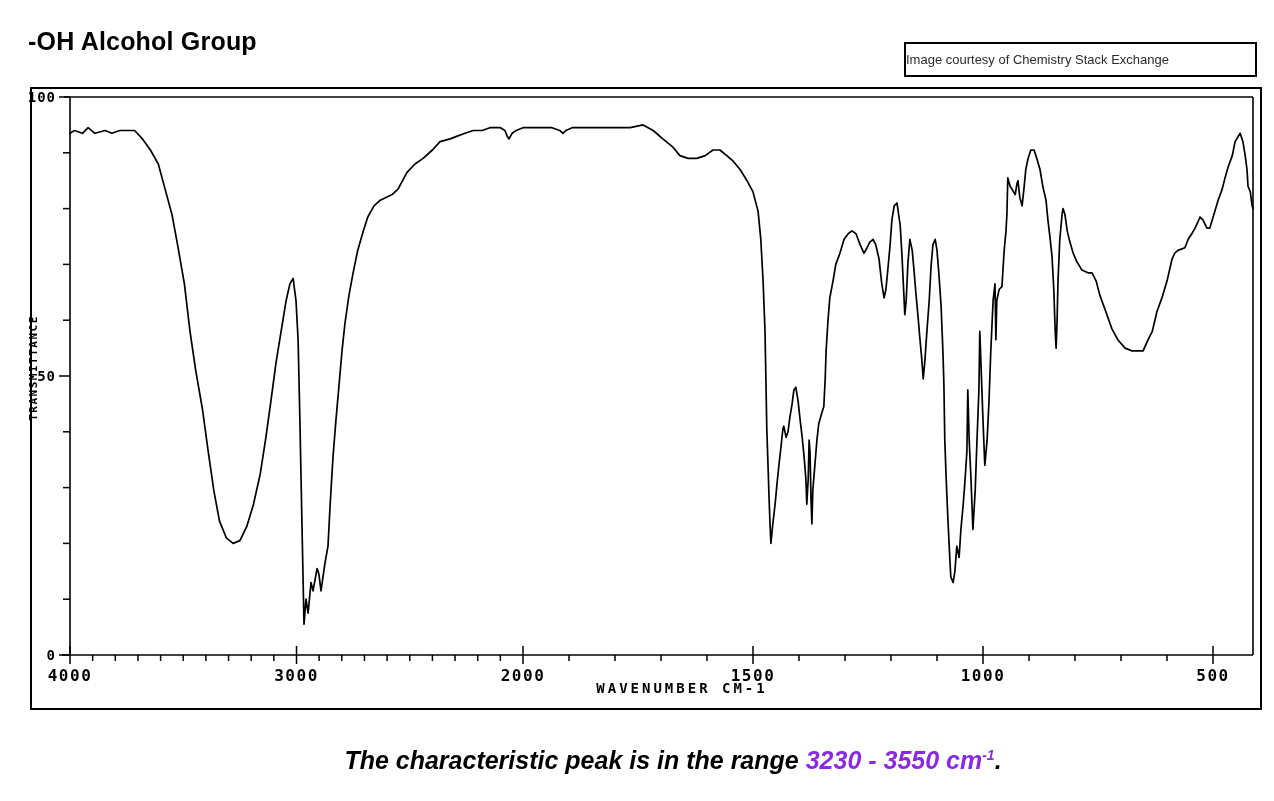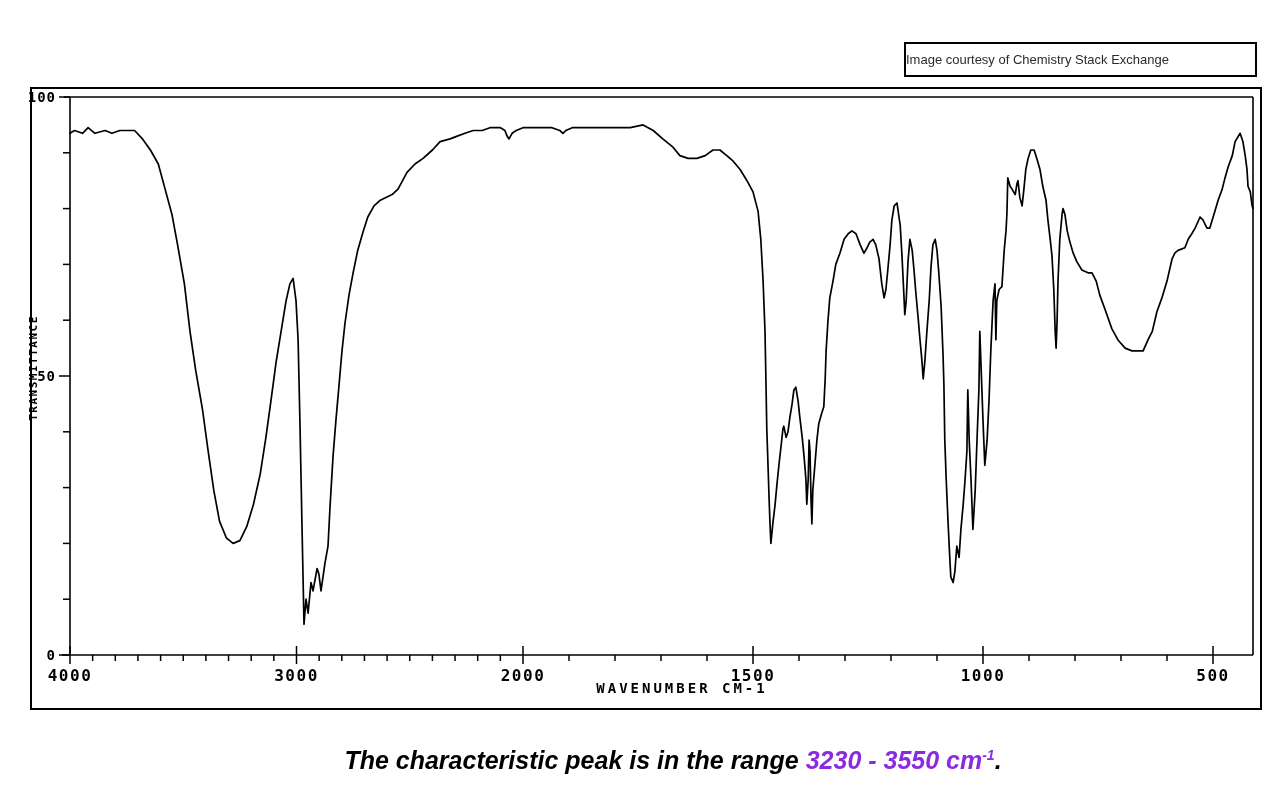--- a/index.html
+++ b/index.html
@@ -27,20 +27,21 @@
     text-align:center;
     font-size:25px;font-weight:700;font-style:italic;color:#000;padding-left:36px;
   }
   .caption sup{font-size:14px;vertical-align:super;font-weight:700;}
 </style>
 </head>
 <body>
 
 <div class="page">
 
+  <h1 class="title">-OH Alcohol Group</h1>
 
   <div class="credit">
     <span>Image courtesy of Chemistry Stack Exchange</span>
   </div>
 
   <svg id="spectrum-svg" class="chart-layer" width="1274" height="801">
       <rect x="31" y="88" width="1230" height="621" fill="none" stroke="#000" stroke-width="2"></rect>
       <g stroke="#000" stroke-width="1.6">
         <line x1="64" y1="97" x2="1253" y2="97"></line>
         <line x1="70" y1="97" x2="70" y2="655"></line>

